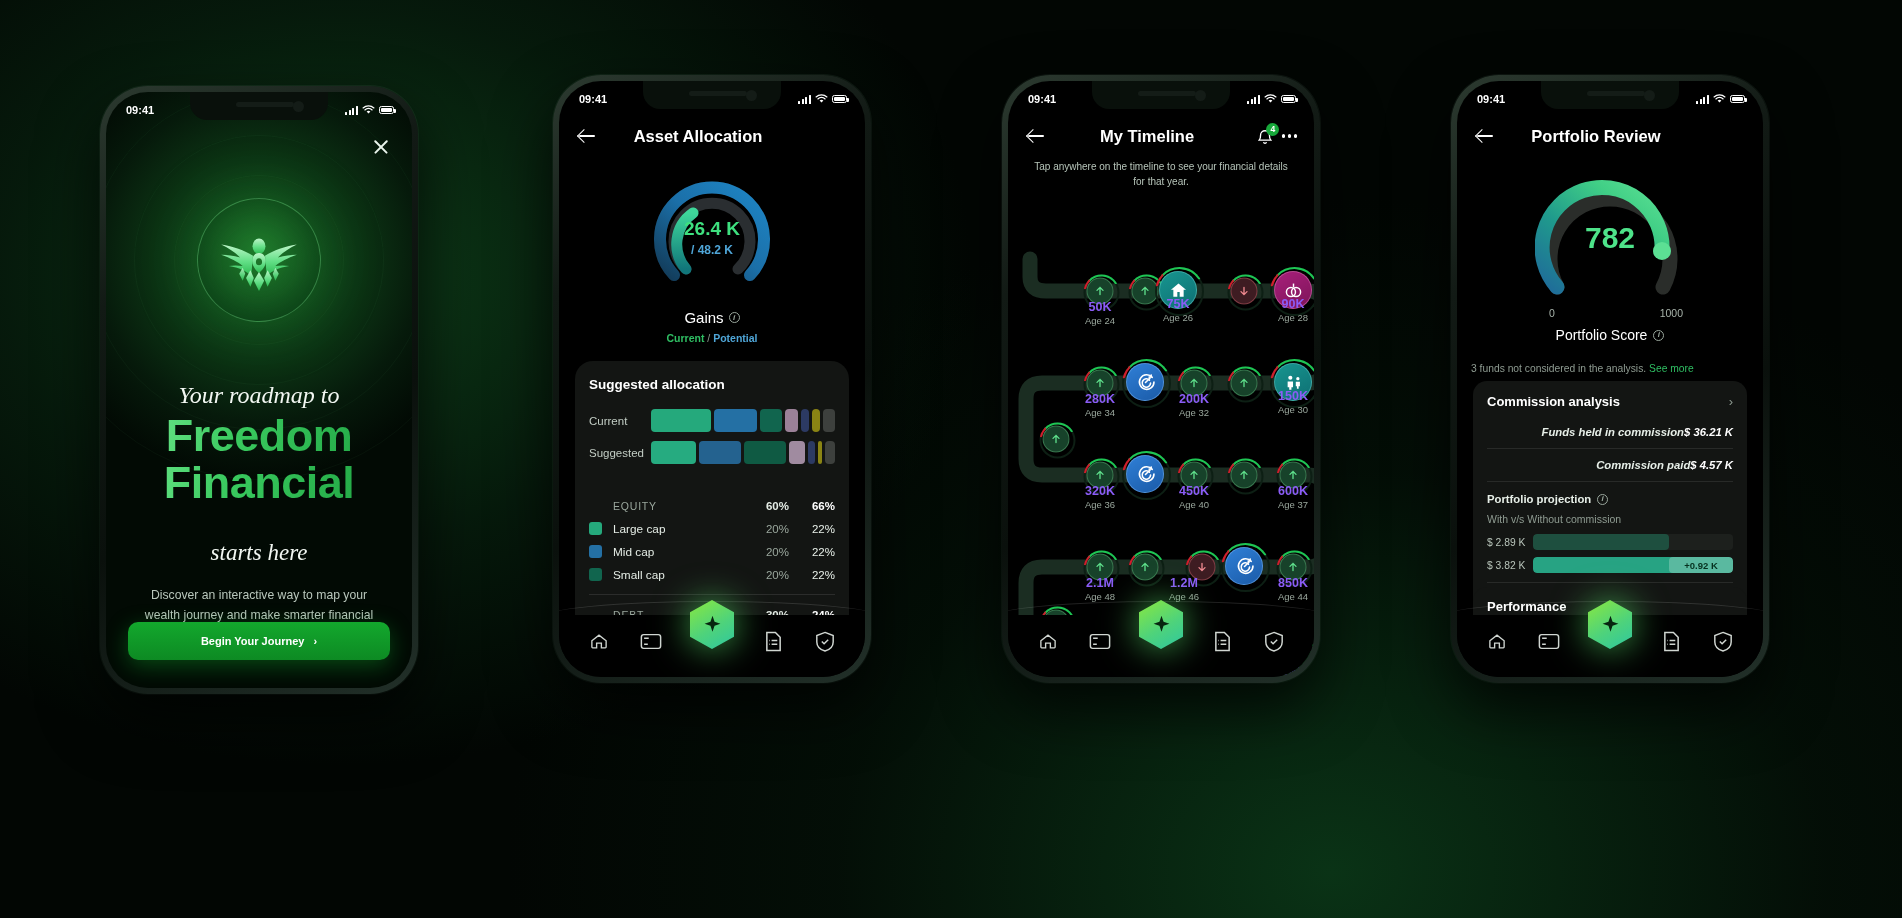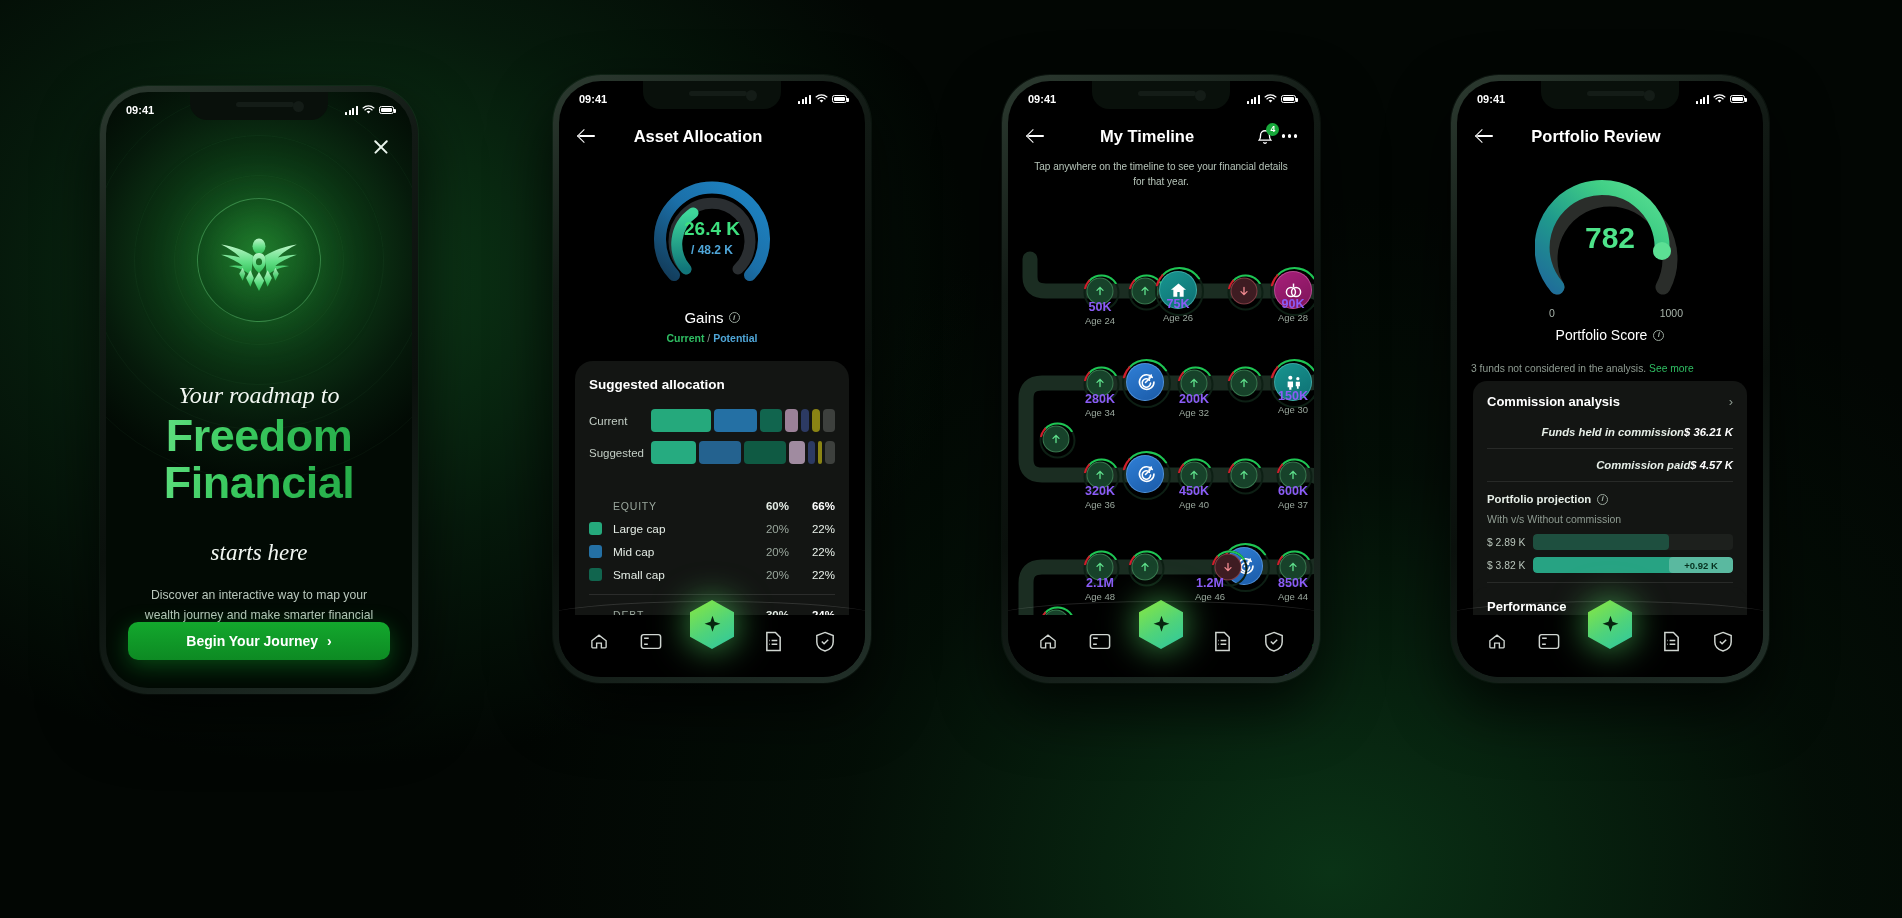--- a/index.html
+++ b/index.html
@@ -71,21 +71,21 @@
   .p1-big{position:absolute;left:0;right:0;top:320px;text-align:center;
     font-size:45px;font-weight:700;line-height:1.05;letter-spacing:-.5px;
     background:linear-gradient(100deg,#7df09a 0%,#39c95e 42%,#1c9e3e 100%);
     -webkit-background-clip:text;background-clip:text;color:transparent;}
   .p1-h2{position:absolute;left:0;right:0;top:448px;text-align:center;
     font-family:"Liberation Serif",serif;font-style:italic;font-size:23px;color:#f2f7f2;}
   .p1-desc{position:absolute;left:34px;right:34px;top:494px;text-align:center;
     font-size:12.2px;line-height:1.62;color:#b9c7bc;}
   .p1-btn{position:absolute;left:22px;right:22px;bottom:28px;height:38px;border-radius:10px;
     background:linear-gradient(180deg,#13a82d 0%,#0d8a23 100%);
-    color:#fff;font-size:14px;font-weight:600;display:flex;align-items:center;justify-content:center;gap:9px;
+    color:#fff;font-size:11px;font-weight:600;display:flex;align-items:center;justify-content:center;gap:9px;
     box-shadow:0 6px 22px rgba(16,150,40,.45);cursor:pointer;margin-top:8px;}
 
   
   #p2{ left:553px; top:75px; }
   #p3{ left:1002px; top:75px; }
   #p4{ left:1451px; top:75px; }
   .appscreen{background:#000;}
   .apphdr{position:absolute;top:38px;left:0;right:0;height:34px;display:flex;align-items:center;padding:0 17px;z-index:20;}
   .back{width:22px;height:22px;position:relative;cursor:pointer;flex:0 0 auto;}
   .back::before{content:"";position:absolute;left:3px;top:10px;width:16px;height:1.8px;background:#fff;border-radius:1px;}
@@ -744,21 +744,21 @@
       <path d="M 7.219999999999999 7.940000000000001 A 24 24 0 0 1 44.18 10.82" fill="none" stroke="#1ec654" stroke-width="3" stroke-linecap="round"></path>
       <path d="M 1.7000000000000028 17.78 A 24 24 0 0 1 6.740000000000002 8.18" fill="none" stroke="#d01e2c" stroke-width="3" stroke-linecap="round"></path>
     </svg>
               <svg width="19" height="19" viewBox="0 0 24 24" fill="none" stroke="#fff" stroke-width="2" stroke-linecap="round">
                 <path d="M20.5 5.5a9.2 9.2 0 1 0 2.2 6"></path>
                 <path d="M17 9a5.3 5.3 0 1 0 1.4 3.8"></path>
                 <path d="M12 12l7-7M16.6 5.2 19 5l.2-2.4"></path>
               </svg>
             </div>
           </div>
-          <div class="node" style="left: 202px; top: 368px; padding-left: 36px;">
+          <div class="node" style="left: 176px; top: 368px; padding-left: 36px;">
             <div class="ncircle  red">
               <svg class="ring" width="36" height="36" viewBox="0 0 36 36" style="inset:-4.5px">
       <circle cx="18" cy="18" r="17.5" fill="none" stroke="#0d1f14" stroke-width="3"></circle>
       <path d="M 5.4 5.925000000000001 A 17.5 17.5 0 0 1 32.35 8.025" fill="none" stroke="#1ec654" stroke-width="3" stroke-linecap="round"></path>
       <path d="M 1.375 13.1 A 17.5 17.5 0 0 1 5.050000000000001 6.1" fill="none" stroke="#d01e2c" stroke-width="3" stroke-linecap="round"></path>
     </svg>
               <svg width="11" height="11" viewBox="0 0 14 14" fill="none" stroke="#f08a90" stroke-width="1.7" stroke-linecap="round">
                 <path d="M7 2.5v9M3.2 7.8 7 11.6l3.8-3.8"></path>
               </svg>
             </div>

